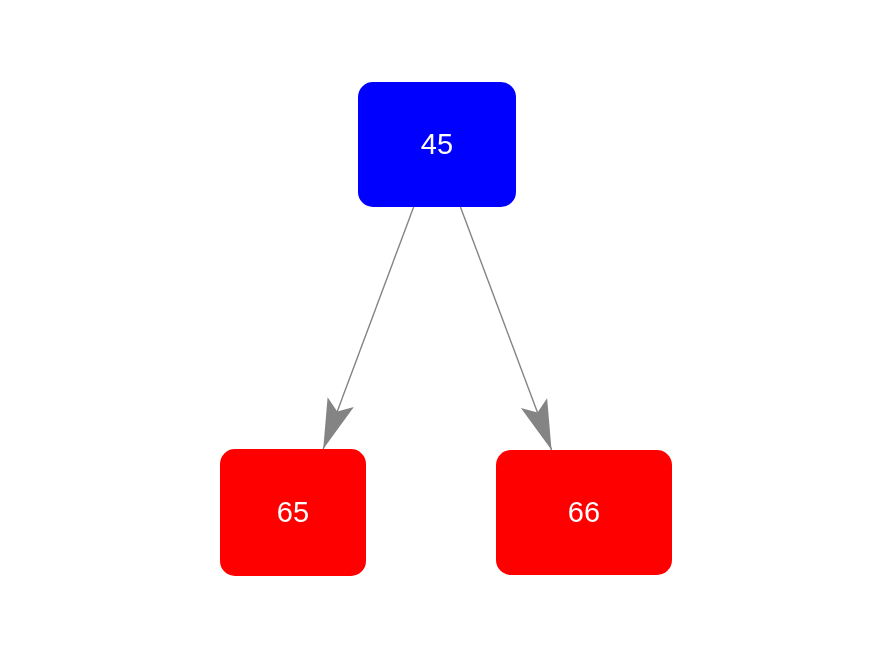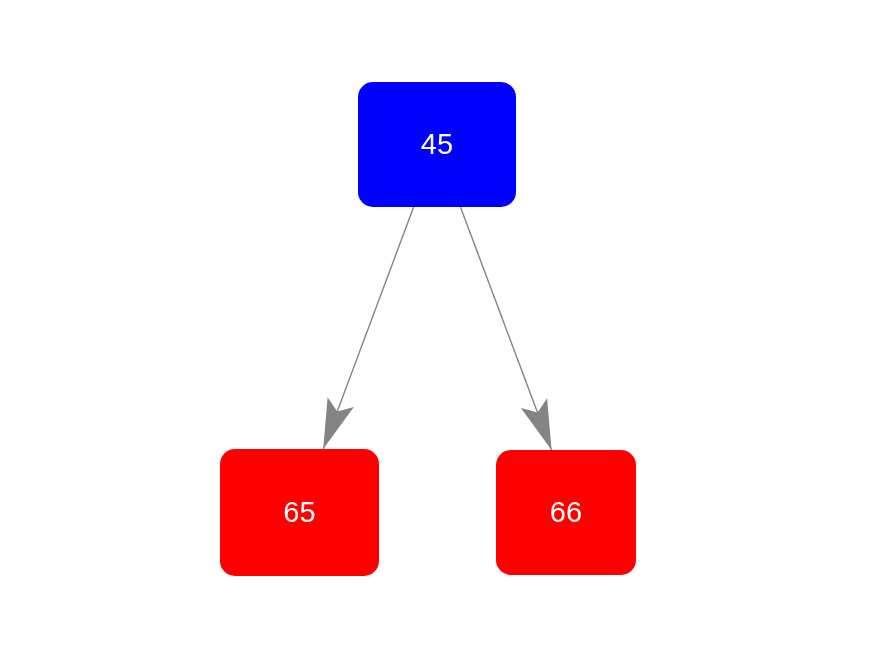--- a/index.html
+++ b/index.html
@@ -48,20 +48,20 @@
   <svg class="edges" width="875" height="656" viewBox="0 0 875 656">
       <line x1="413.6474184782609" y1="207" x2="323.22622282608694" y2="449" stroke="#848484" stroke-width="1.4"></line>
       <path d="M 323.22622282608694 449 L 327.61213314923697 397.262549438175 L 337.22651695105804 411.5301219055319 L 353.8410478153647 407.0627553256548 Z" fill="#848484"></path>
       <line x1="460.4375" y1="207" x2="551.5625" y2="450" stroke="#848484" stroke-width="1.4"></line>
       <path d="M 551.5625 450 L 520.8977194346137 408.09926930378526 L 537.5175623364644 412.54683289723823 L 547.114936406547 398.26781293931026 Z" fill="#848484"></path>
     </svg>
   <div>
       <div class="node" style="left: 358px; top: 82px; width: 158px; height: 125px; background: rgb(0, 0, 255);">
         <span class="node-label" style="color: rgb(255, 255, 255);">45</span>
       </div>
-      <div class="node" style="left: 220px; top: 449px; width: 159px; height: 127px; background: rgb(255, 0, 0);">
+      <div class="node" style="left: 220px; top: 449px; width: 146px; height: 127px; background: rgb(255, 0, 0);">
         <span class="node-label" style="color: rgb(255, 255, 255);">65</span>
       </div>
-      <div class="node" style="left: 496px; top: 450px; width: 140px; height: 125px; background: rgb(255, 0, 0);">
+      <div class="node" style="left: 496px; top: 450px; width: 176px; height: 125px; background: rgb(255, 0, 0);">
         <span class="node-label" style="color: rgb(255, 255, 255);">66</span>
       </div>
     </div>
 </div>
 
 </body></html>

